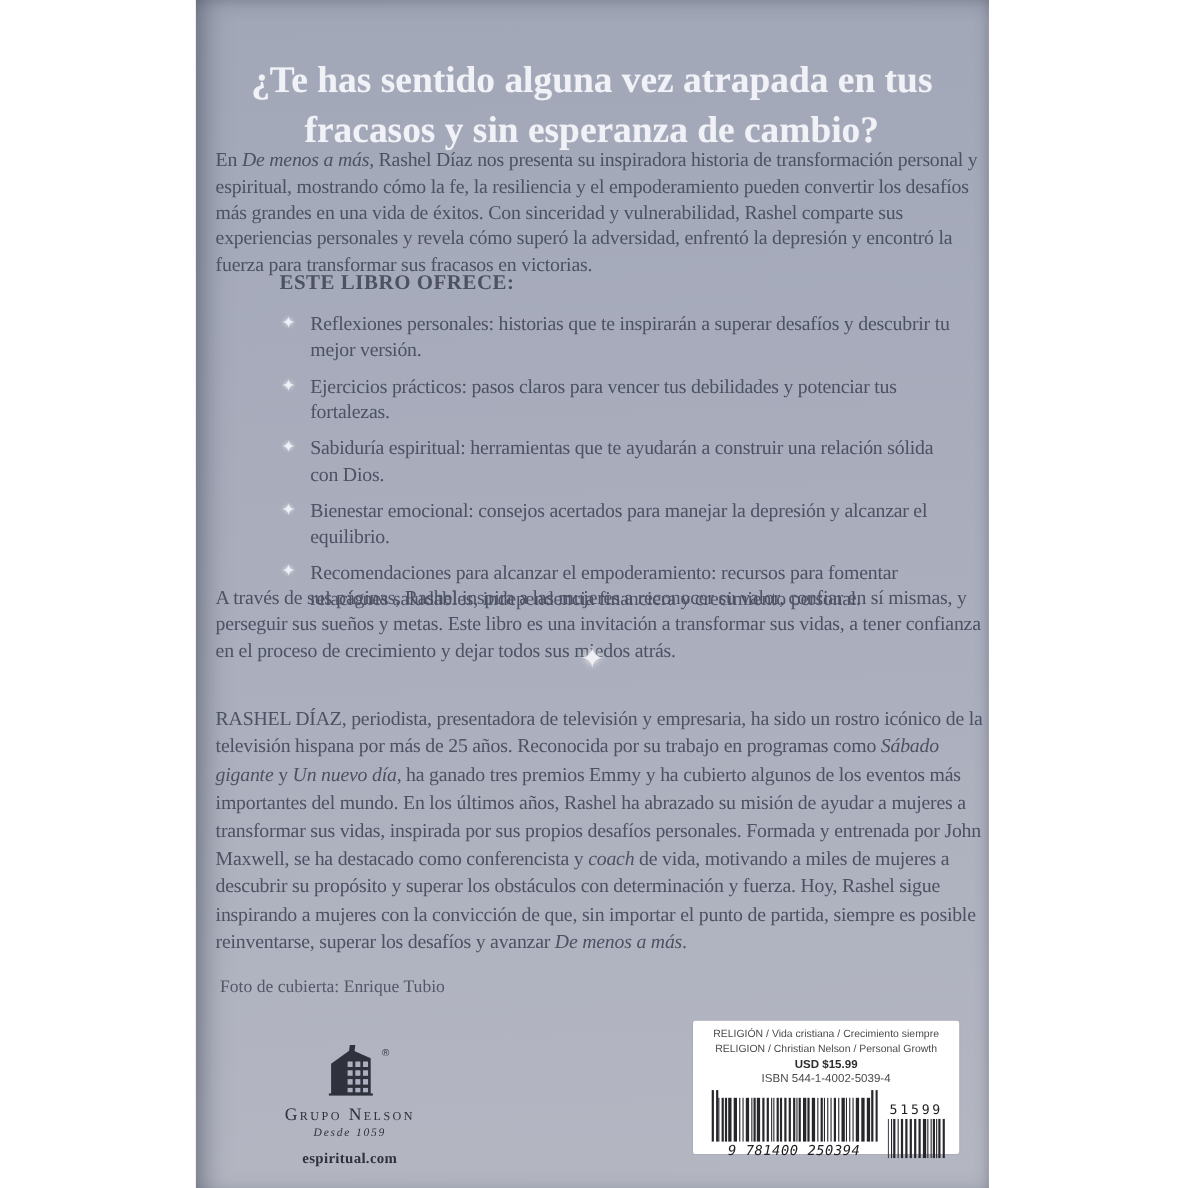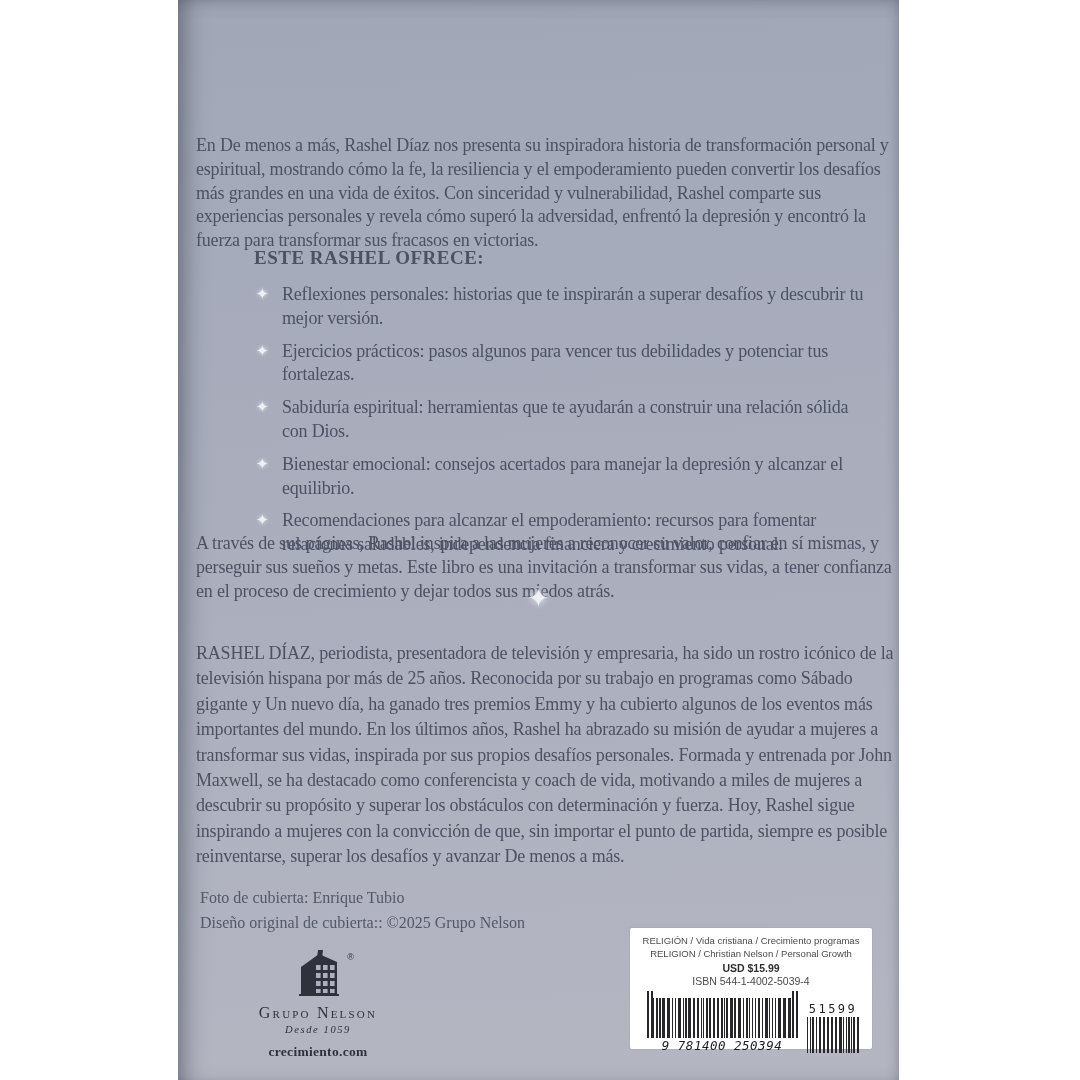--- a/index.html
+++ b/index.html
@@ -8,21 +8,21 @@
         font-family:"Liberation Serif","DejaVu Serif",serif;}
   .cover{position:absolute;left:178px;top:0;width:721px;height:1080px;
          background:linear-gradient(178deg,var(--bg-top) 0%,var(--bg-mid) 45%,var(--bg-bottom) 100%);
          box-shadow:inset 18px 0 26px -14px rgba(42,47,64,.55),
                     inset -9px 0 14px -10px rgba(42,47,64,.35),
                     inset 0 12px 22px -16px rgba(42,47,64,.30);}
   .abs{position:absolute;}
   .title{left:20px;top:28px;width:680px;text-align:center;color:var(--title);
          font-size:34px;line-height:45px;text-shadow:0 0 1px rgba(255,255,255,.35);}
   .bodytext{color:var(--body);font-size:18px;letter-spacing:-0.2px;line-height:23.8px;}
-  .it{}
+  .it{font-style:italic;}
   .intro{left:18px;top:116px;width:700px;}
   .offer{left:76px;top:247px;color:var(--body);font-weight:bold;font-size:19px;letter-spacing:.5px;}
   .bullets{left:78px;top:283px;width:614px;margin:0;padding:0;list-style:none;}
   .bullets li{display:flex;gap:10px;margin-bottom:9px;}
   .bullet-star{flex:0 0 16px;color:var(--star);font-size:15px;line-height:23px;
                text-shadow:0 0 4px rgba(255,255,255,.8);}
   .bullet-text{width:586px;}
   .closing{left:18px;top:514px;width:700px;}
   .divider{left:0;top:583px;width:100%;text-align:center;color:var(--star);font-size:26px;
            text-shadow:0 0 7px rgba(255,255,255,.9);}
@@ -49,33 +49,34 @@
               letter-spacing:.5px;margin-top:0;}
   .addon-digits{font-family:"DejaVu Sans Mono",monospace;font-size:12px;color:#1e1e22;
                 letter-spacing:2.5px;margin-bottom:1px;}
 </style>
 </head>
 <body>
 
 <div class="page">
   <div class="cover">
 
+    <h1 class="abs title">¿Te has sentido alguna vez atrapada en tus fracasos y sin esperanza de cambio?</h1>
 
     <p class="abs bodytext intro"><span>En </span><span class="it">De menos a más</span><span>, Rashel Díaz nos presenta su inspiradora historia de transformación personal y espiritual, mostrando cómo la fe, la resiliencia y el empoderamiento pueden convertir los desafíos más grandes en una vida de éxitos. Con sinceridad y vulnerabilidad, Rashel comparte sus experiencias personales y revela cómo superó la adversidad, enfrentó la depresión y encontró la fuerza para transformar sus fracasos en victorias.</span></p>
 
-    <div class="abs offer">ESTE RASHEL OFRECE:</div>
+    <div class="abs offer">ESTE LIBRO OFRECE:</div>
 
     <ul class="abs bullets">
       <li>
         <span class="bullet-star">✦</span>
         <span class="bullet-text bodytext">Reflexiones personales: historias que te inspirarán a superar desafíos y descubrir tu mejor versión.</span>
       </li>
       <li>
         <span class="bullet-star">✦</span>
-        <span class="bullet-text bodytext">Ejercicios prácticos: pasos algunos para vencer tus debilidades y potenciar tus fortalezas.</span>
+        <span class="bullet-text bodytext">Ejercicios prácticos: pasos claros para vencer tus debilidades y potenciar tus fortalezas.</span>
       </li>
       <li>
         <span class="bullet-star">✦</span>
         <span class="bullet-text bodytext">Sabiduría espiritual: herramientas que te ayudarán a construir una relación sólida con Dios.</span>
       </li>
       <li>
         <span class="bullet-star">✦</span>
         <span class="bullet-text bodytext">Bienestar emocional: consejos acertados para manejar la depresión y alcanzar el equilibrio.</span>
       </li>
       <li>
@@ -85,21 +86,20 @@
     </ul>
 
     <p class="abs bodytext closing">A través de sus páginas, Rashel inspira a las mujeres a reconocer su valor, confiar en sí mismas, y perseguir sus sueños y metas. Este libro es una invitación a transformar sus vidas, a tener confianza en el proceso de crecimiento y dejar todos sus miedos atrás.</p>
 
     <div class="abs divider">✦</div>
 
     <p class="abs bodytext bio"><span>RASHEL DÍAZ, periodista, presentadora de televisión y empresaria, ha sido un rostro icónico de la televisión hispana por más de 25 años. Reconocida por su trabajo en programas como </span><span class="it">Sábado gigante</span><span> y </span><span class="it">Un nuevo día</span><span>, ha ganado tres premios Emmy y ha cubierto algunos de los eventos más importantes del mundo. En los últimos años, Rashel ha abrazado su misión de ayudar a mujeres a transformar sus vidas, inspirada por sus propios desafíos personales. Formada y entrenada por John Maxwell, se ha destacado como conferencista y </span><span class="it">coach</span><span> de vida, motivando a miles de mujeres a descubrir su propósito y superar los obstáculos con determinación y fuerza. Hoy, Rashel sigue inspirando a mujeres con la convicción de que, sin importar el punto de partida, siempre es posible reinventarse, superar los desafíos y avanzar </span><span class="it">De menos a más</span><span>.</span></p>
 
     <div class="abs credits">
       <div>Foto de cubierta: Enrique Tubio</div>
-      <div>Diseño original de cubierta:: ©2025 Grupo Nelson</div>
     </div>
 
     <div class="abs logo">
       <span class="house-wrap">
         <svg width="52" height="48" viewBox="0 0 52 48" aria-hidden="true">
           <g fill="#2f323d">
             <polygon points="26,0 31,0 30,8 25,8"></polygon>
             <polygon points="9,17 27,4 45,12 45,45 9,45"></polygon>
             <rect x="7" y="44" width="40" height="2"></rect>
           </g>
@@ -115,25 +115,25 @@
               <rect x="38" y="31" width="4.6" height="5"></rect>
             <rect x="24" y="39" width="4.6" height="4"></rect>
               <rect x="31" y="39" width="4.6" height="4"></rect>
               <rect x="38" y="39" width="4.6" height="4"></rect>
           </g>
         </svg>
         <span class="rmark">®</span>
       </span>
       <div class="pubname">Grupo Nelson</div>
       <div class="tagline">Desde 1059</div>
-      <div class="site">crecimiento.com</div>
+      <div class="site">espiritual.com</div>
     </div>
 
     <div class="abs bcbox">
-      <div class="cat">RELIGIÓN / Vida cristiana / Crecimiento programas</div>
+      <div class="cat">RELIGIÓN / Vida cristiana / Crecimiento siempre</div>
       <div class="cat">RELIGION / Christian Nelson / Personal Growth</div>
       <div class="price">USD $15.99</div>
       <div class="isbn">ISBN 544-1-4002-5039-4</div>
       <div class="bars-row">
         <div class="main-code">
           <div class="bars"><i style="display: inline-block; vertical-align: bottom; width: 2px; height: 47px; background: var(--bar);"></i><i style="display: inline-block; vertical-align: bottom; width: 2px; height: 47px; background: transparent;"></i><i style="display: inline-block; vertical-align: bottom; width: 2px; height: 47px; background: var(--bar);"></i><i style="display: inline-block; vertical-align: bottom; width: 1px; height: 40px; background: var(--bar);"></i><i style="display: inline-block; vertical-align: bottom; width: 2px; height: 40px; background: transparent;"></i><i style="display: inline-block; vertical-align: bottom; width: 2px; height: 40px; background: var(--bar);"></i><i style="display: inline-block; vertical-align: bottom; width: 1px; height: 40px; background: transparent;"></i><i style="display: inline-block; vertical-align: bottom; width: 2px; height: 40px; background: var(--bar);"></i><i style="display: inline-block; vertical-align: bottom; width: 1px; height: 40px; background: transparent;"></i><i style="display: inline-block; vertical-align: bottom; width: 3px; height: 40px; background: var(--bar);"></i><i style="display: inline-block; vertical-align: bottom; width: 2px; height: 40px; background: transparent;"></i><i style="display: inline-block; vertical-align: bottom; width: 3px; height: 40px; background: var(--bar);"></i><i style="display: inline-block; vertical-align: bottom; width: 2px; height: 40px; background: transparent;"></i><i style="display: inline-block; vertical-align: bottom; width: 1px; height: 40px; background: var(--bar);"></i><i style="display: inline-block; vertical-align: bottom; width: 2px; height: 40px; background: transparent;"></i><i style="display: inline-block; vertical-align: bottom; width: 1px; height: 40px; background: var(--bar);"></i><i style="display: inline-block; vertical-align: bottom; width: 2px; height: 40px; background: transparent;"></i><i style="display: inline-block; vertical-align: bottom; width: 3px; height: 40px; background: var(--bar);"></i><i style="display: inline-block; vertical-align: bottom; width: 2px; height: 40px; background: transparent;"></i><i style="display: inline-block; vertical-align: bottom; width: 1px; height: 40px; background: var(--bar);"></i><i style="display: inline-block; vertical-align: bottom; width: 1px; height: 40px; background: transparent;"></i><i style="display: inline-block; vertical-align: bottom; width: 2px; height: 40px; background: var(--bar);"></i><i style="display: inline-block; vertical-align: bottom; width: 1px; height: 40px; background: transparent;"></i><i style="display: inline-block; vertical-align: bottom; width: 3px; height: 40px; background: var(--bar);"></i><i style="display: inline-block; vertical-align: bottom; width: 2px; height: 40px; background: transparent;"></i><i style="display: inline-block; vertical-align: bottom; width: 2px; height: 40px; background: var(--bar);"></i><i style="display: inline-block; vertical-align: bottom; width: 2px; height: 40px; background: transparent;"></i><i style="display: inline-block; vertical-align: bottom; width: 2px; height: 40px; background: var(--bar);"></i><i style="display: inline-block; vertical-align: bottom; width: 2px; height: 40px; background: transparent;"></i><i style="display: inline-block; vertical-align: bottom; width: 1px; height: 40px; background: var(--bar);"></i><i style="display: inline-block; vertical-align: bottom; width: 1px; height: 40px; background: transparent;"></i><i style="display: inline-block; vertical-align: bottom; width: 1px; height: 40px; background: var(--bar);"></i><i style="display: inline-block; vertical-align: bottom; width: 2px; height: 40px; background: transparent;"></i><i style="display: inline-block; vertical-align: bottom; width: 2px; height: 40px; background: var(--bar);"></i><i style="display: inline-block; vertical-align: bottom; width: 1px; height: 40px; background: transparent;"></i><i style="display: inline-block; vertical-align: bottom; width: 2px; height: 40px; background: var(--bar);"></i><i style="display: inline-block; vertical-align: bottom; width: 2px; height: 40px; background: transparent;"></i><i style="display: inline-block; vertical-align: bottom; width: 2px; height: 40px; background: var(--bar);"></i><i style="display: inline-block; vertical-align: bottom; width: 2px; height: 40px; background: transparent;"></i><i style="display: inline-block; vertical-align: bottom; width: 2px; height: 40px; background: var(--bar);"></i><i style="display: inline-block; vertical-align: bottom; width: 2px; height: 40px; background: transparent;"></i><i style="display: inline-block; vertical-align: bottom; width: 2px; height: 40px; background: var(--bar);"></i><i style="display: inline-block; vertical-align: bottom; width: 1px; height: 40px; background: transparent;"></i><i style="display: inline-block; vertical-align: bottom; width: 1px; height: 40px; background: var(--bar);"></i><i style="display: inline-block; vertical-align: bottom; width: 1px; height: 40px; background: transparent;"></i><i style="display: inline-block; vertical-align: bottom; width: 2px; height: 40px; background: var(--bar);"></i><i style="display: inline-block; vertical-align: bottom; width: 2px; height: 40px; background: transparent;"></i><i style="display: inline-block; vertical-align: bottom; width: 3px; height: 40px; background: var(--bar);"></i><i style="display: inline-block; vertical-align: bottom; width: 1px; height: 40px; background: transparent;"></i><i style="display: inline-block; vertical-align: bottom; width: 2px; height: 40px; background: var(--bar);"></i><i style="display: inline-block; vertical-align: bottom; width: 2px; height: 40px; background: transparent;"></i><i style="display: inline-block; vertical-align: bottom; width: 3px; height: 40px; background: var(--bar);"></i><i style="display: inline-block; vertical-align: bottom; width: 2px; height: 40px; background: transparent;"></i><i style="display: inline-block; vertical-align: bottom; width: 1px; height: 40px; background: var(--bar);"></i><i style="display: inline-block; vertical-align: bottom; width: 2px; height: 40px; background: transparent;"></i><i style="display: inline-block; vertical-align: bottom; width: 2px; height: 40px; background: var(--bar);"></i><i style="display: inline-block; vertical-align: bottom; width: 1px; height: 40px; background: transparent;"></i><i style="display: inline-block; vertical-align: bottom; width: 1px; height: 40px; background: var(--bar);"></i><i style="display: inline-block; vertical-align: bottom; width: 2px; height: 40px; background: transparent;"></i><i style="display: inline-block; vertical-align: bottom; width: 1px; height: 40px; background: var(--bar);"></i><i style="display: inline-block; vertical-align: bottom; width: 2px; height: 40px; background: transparent;"></i><i style="display: inline-block; vertical-align: bottom; width: 1px; height: 40px; background: var(--bar);"></i><i style="display: inline-block; vertical-align: bottom; width: 2px; height: 40px; background: transparent;"></i><i style="display: inline-block; vertical-align: bottom; width: 2px; height: 40px; background: var(--bar);"></i><i style="display: inline-block; vertical-align: bottom; width: 2px; height: 40px; background: transparent;"></i><i style="display: inline-block; vertical-align: bottom; width: 1px; height: 40px; background: var(--bar);"></i><i style="display: inline-block; vertical-align: bottom; width: 2px; height: 40px; background: transparent;"></i><i style="display: inline-block; vertical-align: bottom; width: 3px; height: 40px; background: var(--bar);"></i><i style="display: inline-block; vertical-align: bottom; width: 1px; height: 40px; background: transparent;"></i><i style="display: inline-block; vertical-align: bottom; width: 1px; height: 40px; background: var(--bar);"></i><i style="display: inline-block; vertical-align: bottom; width: 2px; height: 40px; background: transparent;"></i><i style="display: inline-block; vertical-align: bottom; width: 1px; height: 40px; background: var(--bar);"></i><i style="display: inline-block; vertical-align: bottom; width: 2px; height: 40px; background: transparent;"></i><i style="display: inline-block; vertical-align: bottom; width: 1px; height: 40px; background: var(--bar);"></i><i style="display: inline-block; vertical-align: bottom; width: 2px; height: 40px; background: transparent;"></i><i style="display: inline-block; vertical-align: bottom; width: 3px; height: 40px; background: var(--bar);"></i><i style="display: inline-block; vertical-align: bottom; width: 2px; height: 40px; background: transparent;"></i><i style="display: inline-block; vertical-align: bottom; width: 3px; height: 40px; background: var(--bar);"></i><i style="display: inline-block; vertical-align: bottom; width: 2px; height: 40px; background: transparent;"></i><i style="display: inline-block; vertical-align: bottom; width: 3px; height: 40px; background: var(--bar);"></i><i style="display: inline-block; vertical-align: bottom; width: 1px; height: 40px; background: transparent;"></i><i style="display: inline-block; vertical-align: bottom; width: 2px; height: 47px; background: var(--bar);"></i><i style="display: inline-block; vertical-align: bottom; width: 2px; height: 47px; background: transparent;"></i><i style="display: inline-block; vertical-align: bottom; width: 2px; height: 47px; background: var(--bar);"></i></div>
           <div class="ean-digits">9 781400 250394</div>
         </div>
         <div class="addon-code">
           <div class="addon-digits">51599</div>

